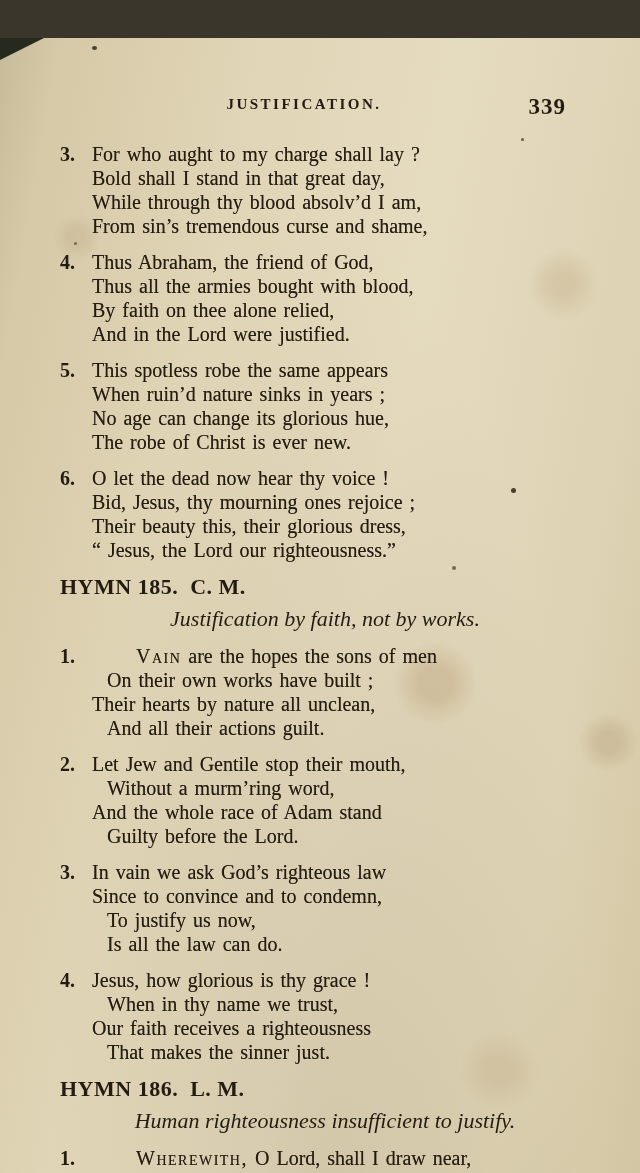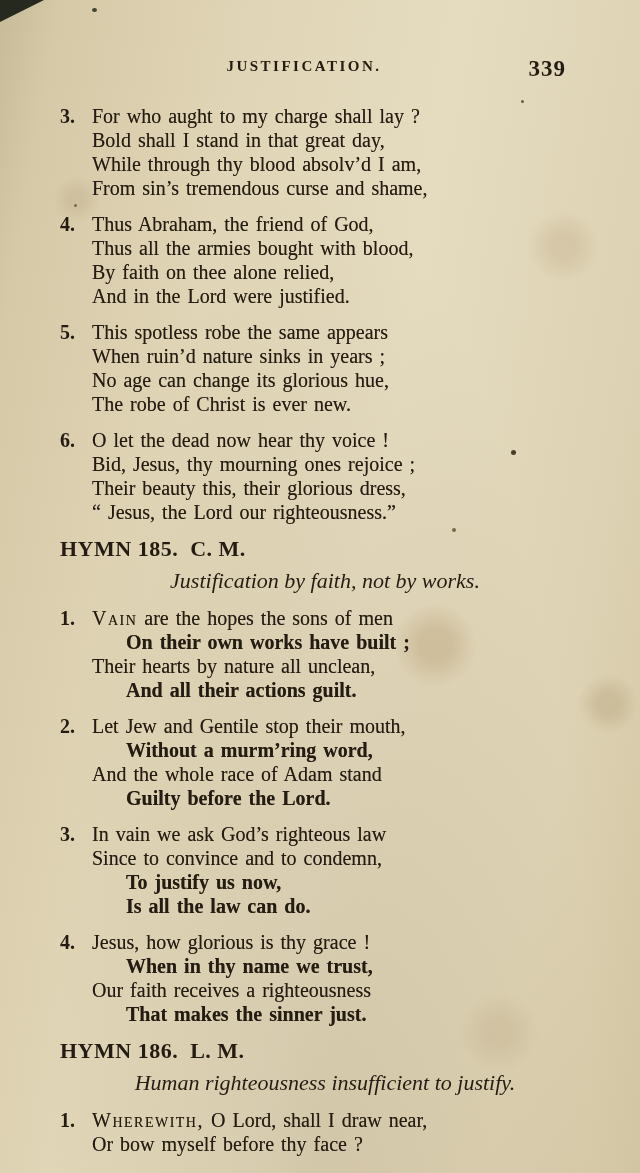--- a/index.html
+++ b/index.html
@@ -25,21 +25,21 @@
     background:#262a1e;
     clip-path:polygon(0 0, 100% 0, 0 100%);
   }
   .speck{ position:absolute; border-radius:50%; }
   .speck-1{ top:450px; left:511px; width:5px; height:5px; background:#4a3e28; }
   .speck-2{ top:528px; left:452px; width:4px; height:4px; background:#7a6845; }
   .speck-3{ top:100px; left:521px; width:3px; height:3px; background:#6d5c3c; }
   .speck-4{ top:8px;  left:92px;  width:5px; height:4px; background:#41432f; }
   .speck-5{ top:204px; left:74px; width:3px; height:3px; background:#7a6845; }
 
-  .header{ position:relative; padding-top:58px; height:26px; }
+  .header{ position:relative; padding-top:58px; height:26px;margin-top:38px; }
   .running-head{
     display:block; text-align:center;
     font-size:15px; letter-spacing:2.5px; font-weight:bold;
     transform:translateX(-16px);
   }
   .page-num{
     position:absolute; right:74px; top:56px;
     font-weight:bold; font-size:23px; letter-spacing:1px;
   }
 
@@ -59,22 +59,22 @@
   .verse-num{
     width:32px; flex:0 0 32px;
     font-weight:bold; font-size:20px; line-height:24px;
   }
   .verse-lines{ flex:1; }
   .line{
     font-size:20px; line-height:24px;
     word-spacing:2px; white-space:nowrap;
     text-shadow:0 0 0.5px rgba(40,30,15,0.55);
   }
-  .line.indent{ margin-left:34px;font-weight:bold; }
-  .lead-caps{ font-variant:small-caps; letter-spacing:1.5px; }
+  .line.indent{ margin-left:15px; }
+  .lead-caps{ font-variant:small-caps; letter-spacing:1.5px;margin-left:44px; }
 </style>
 </head>
 <body>
 
 <div class="page">
   <div class="corner-tl"></div>
   <div class="speck speck-1"></div>
   <div class="speck speck-2"></div>
   <div class="speck speck-3"></div>
   <div class="speck speck-4"></div>

